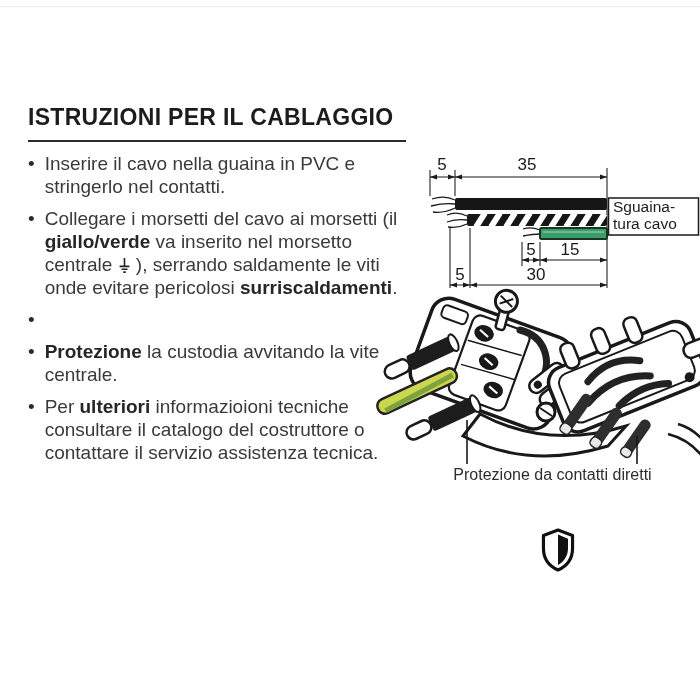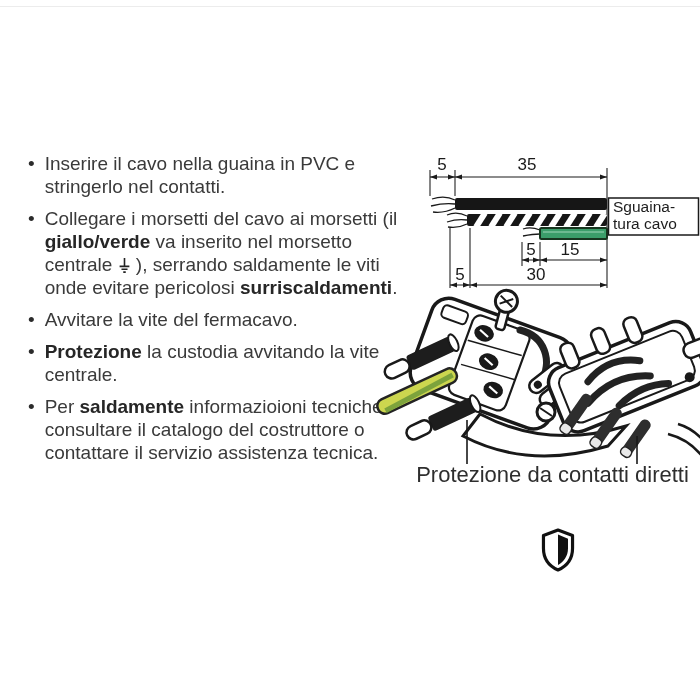--- a/index.html
+++ b/index.html
@@ -10,53 +10,53 @@
            font-size:23px;font-weight:700;letter-spacing:.3px;color:#1c1c1c;
            padding-bottom:9px;border-bottom:2.5px solid #2b2b2b;}
   ul.bullets{position:absolute;left:28px;top:152px;width:390px;margin:0;padding:0;list-style:none;}
   ul.bullets li{display:flex;gap:10px;margin-bottom:9px;font-size:19px;line-height:23px;color:#3a3a3a;}
   ul.bullets .marker{flex:0 0 auto;font-size:19px;line-height:23px;color:#2b2b2b;}
   ul.bullets b{font-weight:700;color:#262626;margin-top:20px;}
   .earth-ico{display:inline-block;width:13px;height:16px;vertical-align:-2px;}
   .diagram{position:absolute;left:420px;top:148px;}
   .plugs{position:absolute;left:368px;top:288px;}
   .caption{position:absolute;left:405px;top:463px;width:295px;text-align:center;
-           font-size:22px;line-height:23px;color:#2e2e2e;}
+           font-size:16px;line-height:23px;color:#2e2e2e;}
   .shield{position:absolute;left:538px;top:526px;}
   svg text{font-family:"Liberation Sans", sans-serif;}
 </style>
 </head>
 <body>
 
 <div class="page">
   <div class="top-rule"></div>
 
+  <h1 class="title">ISTRUZIONI PER IL CABLAGGIO</h1>
 
   <ul class="bullets" id="bullet-list">
       <li>
         <span class="marker">•</span>
         <span class="btext"><span>Inserire il cavo nella guaina in PVC e stringerlo nel contatti.</span></span>
       </li>
       <li>
         <span class="marker">•</span>
         <span class="btext"><span>Collegare i morsetti del cavo ai morsetti (il </span><b>giallo/verde</b><span> va inserito nel morsetto centrale </span><svg class="earth-ico" viewBox="0 0 14 18">
             <path d="M7 1v9.5 M1.5 10.5h11 M3.6 13.8h6.8 M5.6 17h2.8" stroke="#222" stroke-width="1.8" fill="none"></path>
           </svg><span> ), serrando saldamente le viti onde evitare pericolosi </span><b>surriscaldamenti</b><span>.</span></span>
       </li>
       <li>
         <span class="marker">•</span>
-        <span class="btext"><span>Avvitare la vite del fermacavo.</span></span>
       </li>
       <li>
         <span class="marker">•</span>
         <span class="btext"><b>Protezione</b><span> la custodia avvitando la vite centrale.</span></span>
       </li>
       <li>
         <span class="marker">•</span>
-        <span class="btext"><span>Per </span><b>saldamente</b><span> informazioioni tecniche consultare il catalogo del costruttore o contattare il servizio assistenza tecnica.</span></span>
+        <span class="btext"><span>Per </span><b>ulteriori</b><span> informazioioni tecniche consultare il catalogo del costruttore o contattare il servizio assistenza tecnica.</span></span>
       </li>
     </ul>
 
   <svg class="diagram" width="280" height="150" viewBox="0 0 280 150">
 
     <g stroke="#222" stroke-width="1.1">
       <line x1="10" y1="22" x2="10" y2="48"></line>
       <line x1="35" y1="22" x2="35" y2="48"></line>
       <line x1="187" y1="20" x2="187" y2="140"></line>
       <line x1="30" y1="80" x2="30" y2="140"></line>

